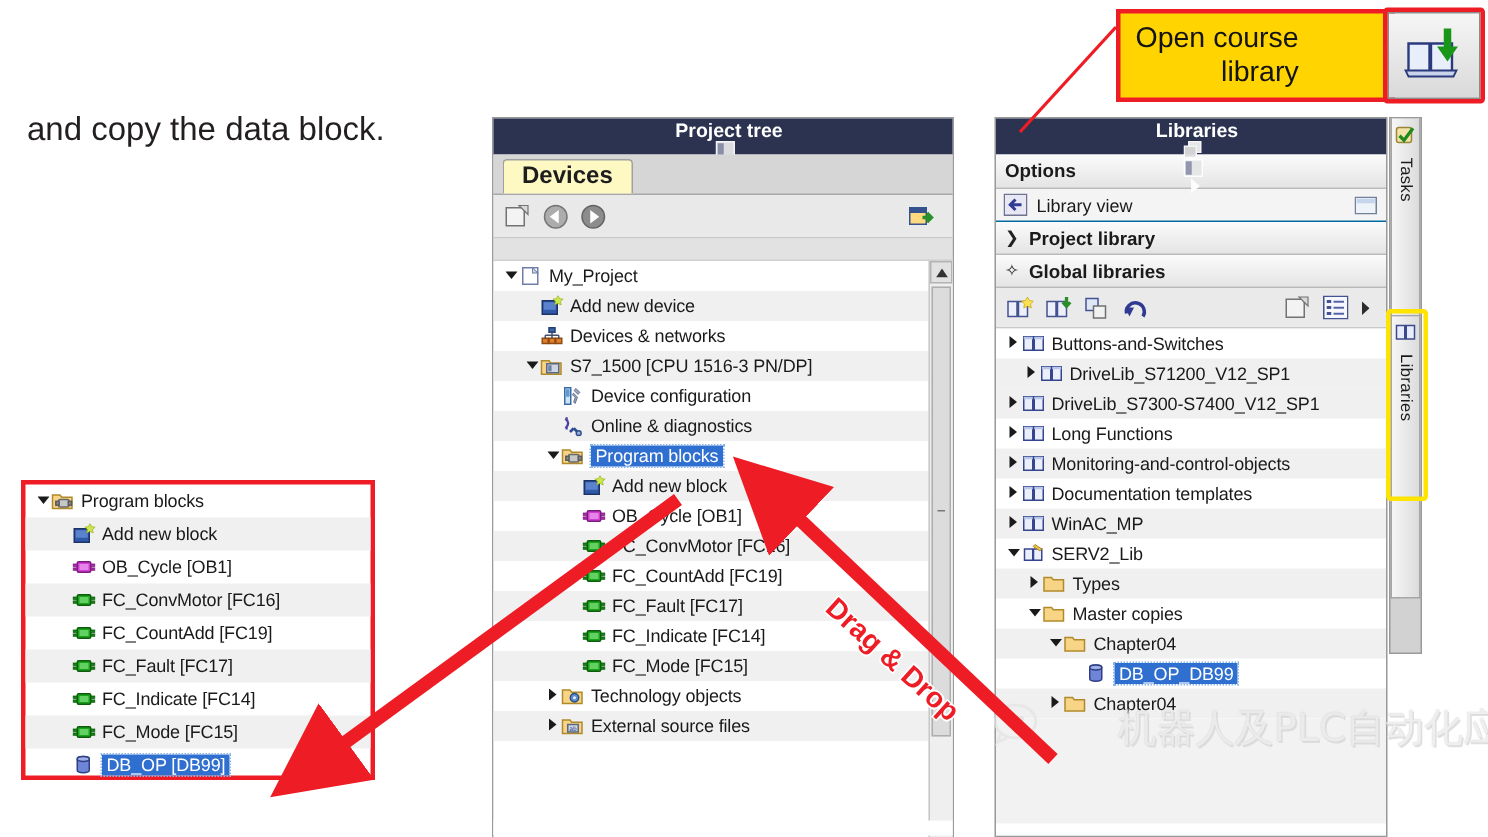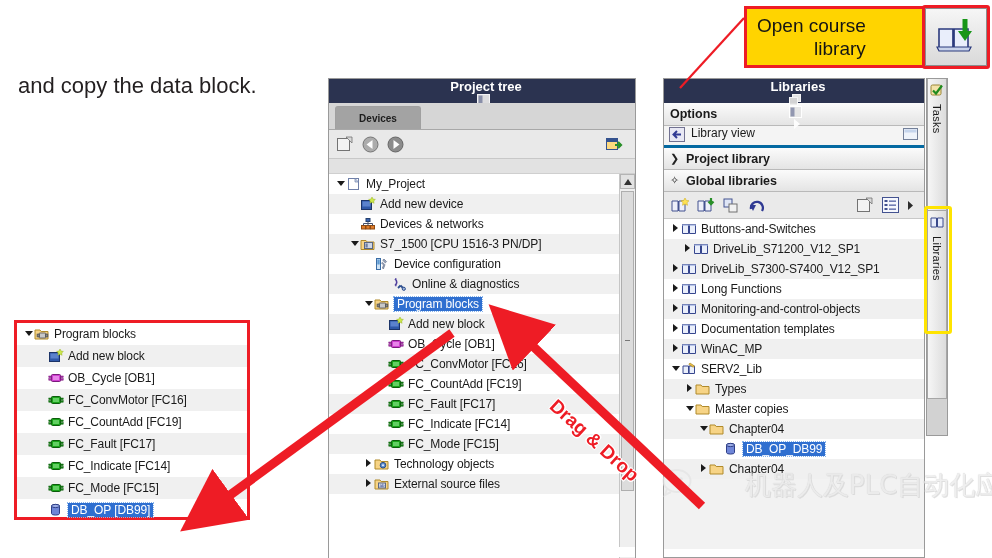--- a/index.html
+++ b/index.html
@@ -28,24 +28,24 @@
     flex-direction:column;
   }
   .panel-title .ttl{flex:1;}
   .hdr-ic{width:16px;height:16px;margin-right:5px;opacity:.95;display:flex;align-items:center;justify-content:center;}
 
   
   #projectTree{left:328px;top:78px;width:308px;height:480px;}
   .tabbar{height:26px;background:#d6d6d6;border-bottom:1px solid #a8a8a8;position:relative;}
   .tab{
     position:absolute;left:6px;top:3px;height:23px;min-width:86px;
-    background:#a3a3a3;border:1px solid #a0a0a0;border-bottom:none;
+    background:#fef9c3;border:1px solid #a0a0a0;border-bottom:none;
     border-radius:3px 3px 0 0;
     display:flex;align-items:center;justify-content:center;
-    font-size:10px;font-weight:bold;color:#1d1d1d;padding:0 12px;
+    font-size:16px;font-weight:bold;color:#1d1d1d;padding:0 12px;
     box-sizing:border-box;
   }
   .toolbar{height:28px;background:#e9e9e9;border-bottom:1px solid #c8c8c8;display:flex;align-items:center;padding:0 6px;}
   .tb-sp{flex:1;}
   .subbar{height:14px;background:#e2e2e2;border-bottom:1px solid #cfcfcf;}
   .treewrap{position:relative;background:#ffffff;overflow:hidden;}
   .tree{position:relative;}
   .row{
     height:20px;display:flex;align-items:center;
     font-size:12px;color:#1a1a1a;white-space:nowrap;
@@ -67,22 +67,22 @@
   #libraries{left:663px;top:78px;width:262px;height:480px;}
   .sec{
     height:22px;display:flex;align-items:center;
     font-size:12.5px;color:#1a1a1a;
     background:linear-gradient(#fbfbfb,#e4e4e4);
     border-bottom:1px solid #b9b9b9;padding-left:6px;box-sizing:border-box;
   }
   .sec.bold{font-weight:bold;}
   .sec .chev{width:16px;font-size:11px;font-weight:bold;color:#222;}
   .libview{
-    height:22px;display:flex;
-    background:#f4f4f4;border-bottom:3px solid #0369a1;padding-left:4px;
+    height:22px;display:flex;align-items:center;
+    background:#f4f4f4;border-bottom:1px solid #0369a1;padding-left:4px;
     font-size:12px;color:#1a1a1a;box-sizing:border-box;
   }
   .libtools{height:26px;background:#eaeaea;border-bottom:1px solid #c8c8c8;display:flex;align-items:center;padding:0 5px;}
 
   
   #rstrip{left:926px;top:78px;width:22px;height:358px;background:#d2d2d2;border:1px solid #9a9a9a;box-sizing:border-box;}
   .vtab{
     width:20px;background:linear-gradient(90deg,#f6f6f6,#dcdcdc);
     border:1px solid #a6a6a6;border-top:none;box-sizing:border-box;
     display:flex;flex-direction:column;align-items:center;padding-top:4px;
@@ -231,21 +231,21 @@
         </div>
         <div class="row" style="padding-left: 34px;">
           <span class="arw"></span>
           <span class="ic"><svg width="16" height="14" viewBox="0 0 16 14">
               <rect x="2.5" y="1.5" width="4" height="11" fill="#cfe3f5" stroke="#3a6da5"></rect>
               <rect x="3.3" y="2.5" width="2.4" height="5" fill="#5f9ad2"></rect>
               <path d="M10 2 l2.6 2.6 -1.3 1.3 L8.7 3.3z M8.4 5.2 L11 7.8 l-1.6 4.2 -1 -1 1.1 -3 -2 -2z" fill="#9aa7bc" stroke="#5a6782" stroke-width=".6"></path>
             </svg></span>
           <span class="lbl">Device configuration</span>
         </div>
-        <div class="row alt" style="padding-left: 52px;">
+        <div class="row alt" style="padding-left: 34px;">
           <span class="arw"></span>
           <span class="ic"><svg width="16" height="14" viewBox="0 0 16 14">
               <path d="M3 2 q3.5 3.2 0 6.5 M3 2 h1.5 M3 8.5 h1.5" stroke="#4f3f9e" stroke-width="1.6" fill="none"></path>
               <path d="M6 11 l2.5 -2.5 M8.5 8.5 l3 3" stroke="#2e4f8f" stroke-width="1.8" fill="none"></path>
               <circle cx="11.8" cy="11.8" r="1.6" fill="#9fb5d8" stroke="#2e4f8f"></circle>
             </svg></span>
           <span class="lbl">Online &amp; diagnostics</span>
         </div>
         <div class="row" style="padding-left: 34px;">
           <span class="arw"><svg width="8" height="7" viewBox="0 0 8 7">

